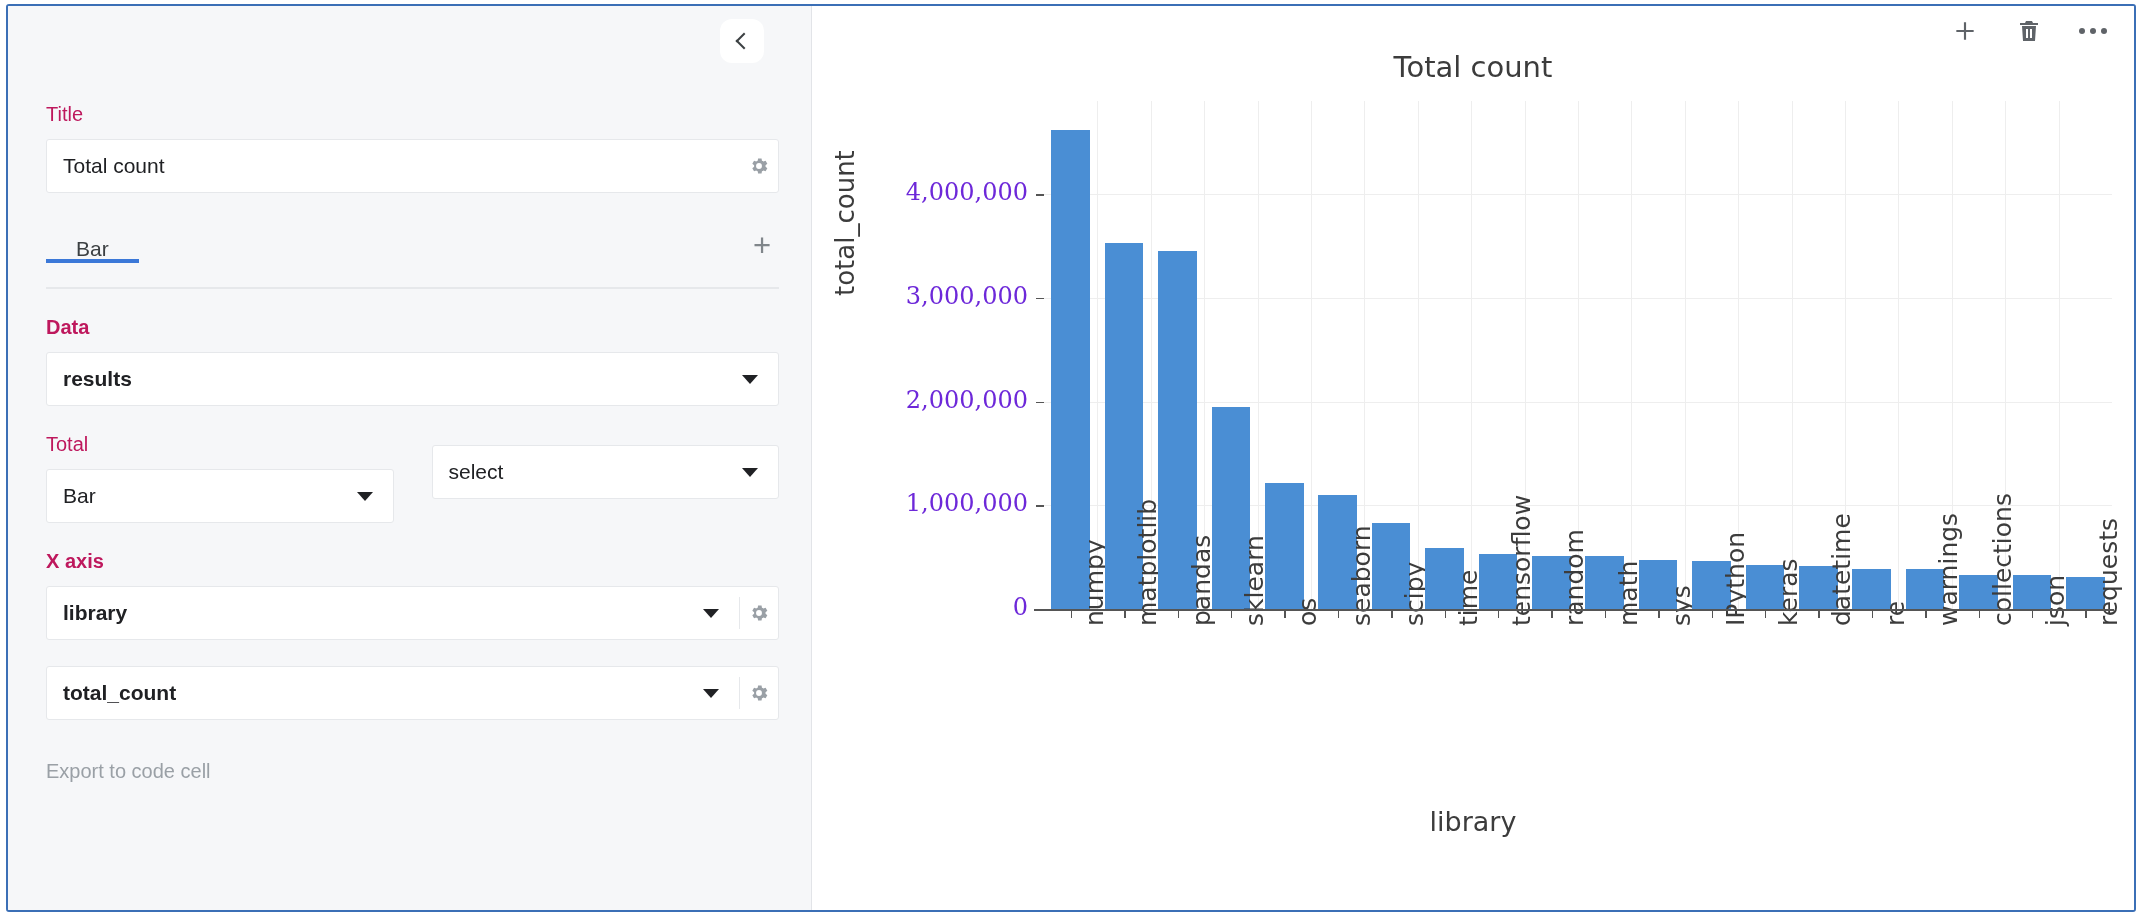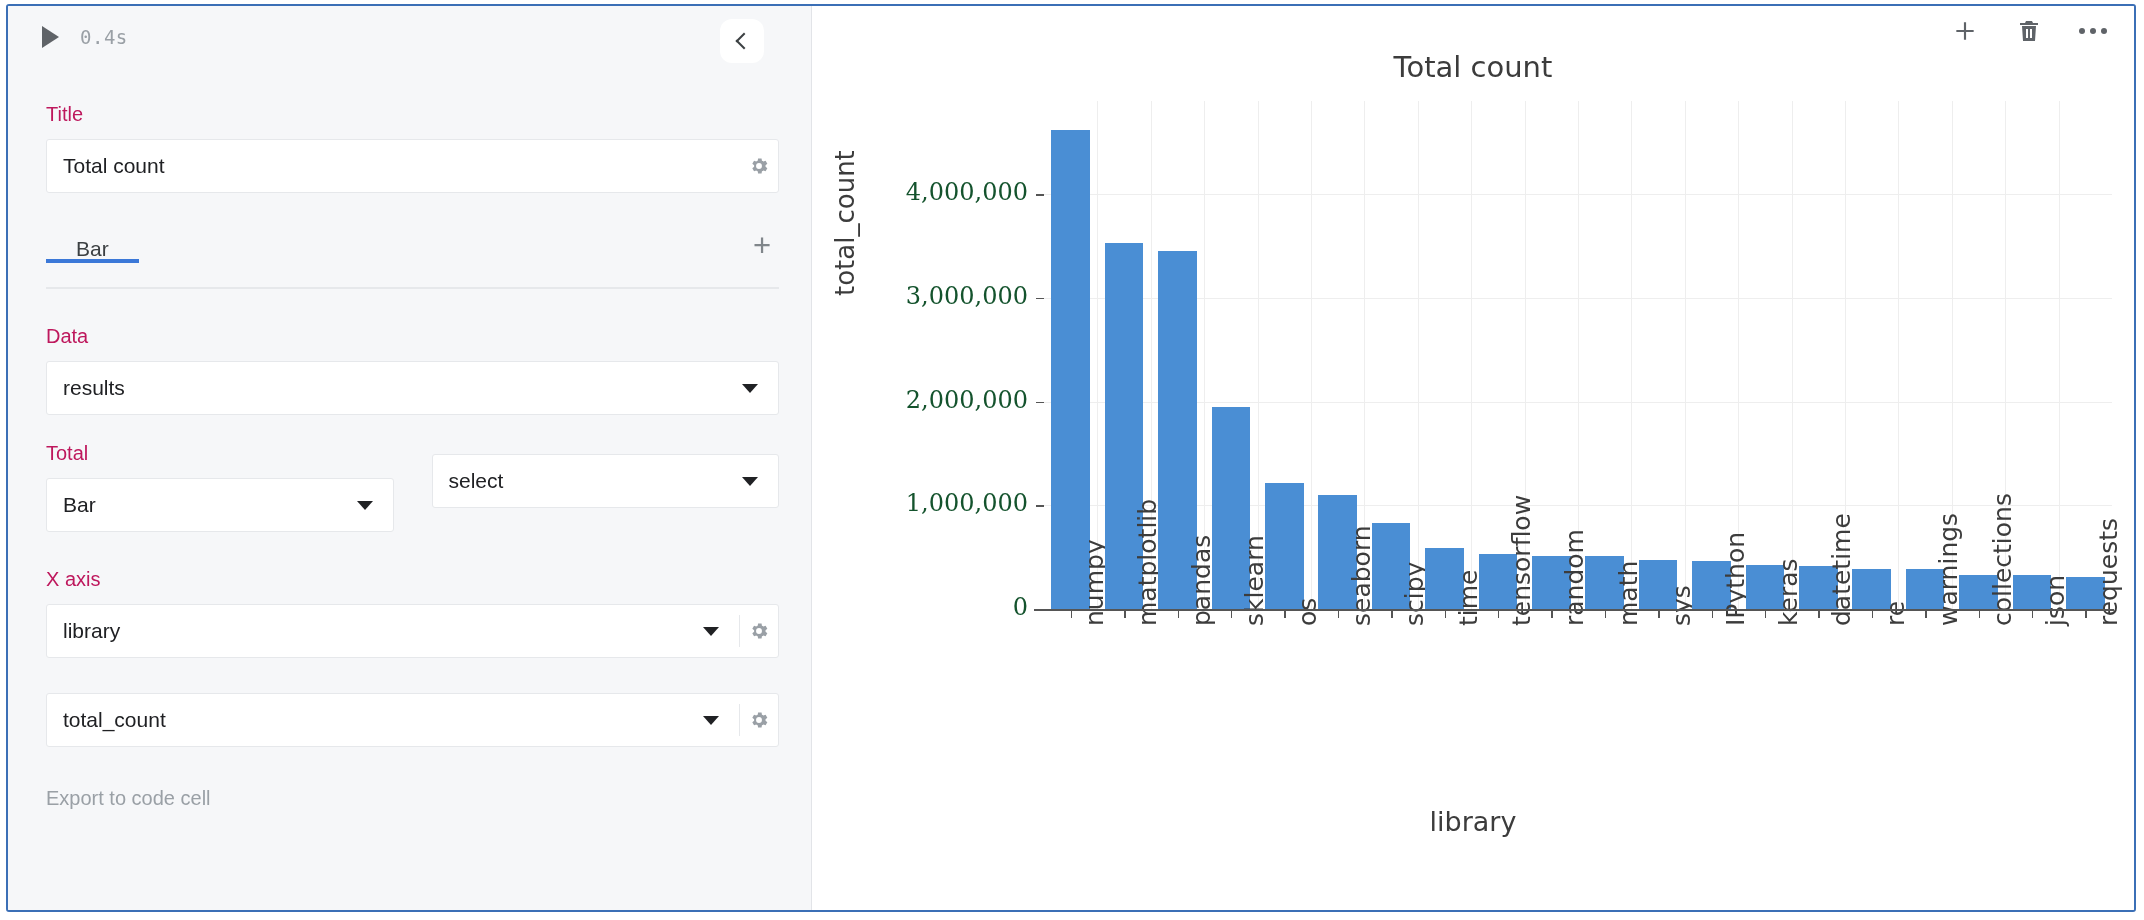--- a/index.html
+++ b/index.html
@@ -176,21 +176,21 @@
     font-size: 31px;
     color: #80868b;
     line-height: 30px;
     cursor: pointer;
     font-weight: 300;
   }
 
   .row2 { display: flex; gap: 38px; margin-top: 26px; }
   .row2 > div { width: 352px; }
 
-  .mt26 { margin-top: 35px; }
+  .mt26 { margin-top: 26px; font-weight: bold; }
 
   .export-link {
     margin-top: 40px;
     font-size: 20px;
     color: #9aa0a6;
     cursor: pointer;
     display: inline-block;
   }
 
   
@@ -259,21 +259,21 @@
     text-align: center;
     font-family: "DejaVu Sans", sans-serif;
     font-size: 27px;
     color: #3c3c3c;
   }
   .ytick {
     position: absolute;
     right: 0;
     font-family: "DejaVu Serif", serif;
     font-size: 24px;
-    color: #14532d;
+    color: #6d28d9;
     text-align: right;
     white-space: nowrap;
   }
   .xtick {
     position: absolute;
     font-family: "DejaVu Sans", sans-serif;
     font-size: 25px;
     color: #3c3c3c;
     white-space: nowrap;
     transform: rotate(-90deg);
@@ -284,24 +284,20 @@
   .axisline { position: absolute; background: #555555; }
   .tickmark { position: absolute; background: #555555; }
 </style>
 </head>
 <body>
 
 <div id="cell">
 
   <div id="sidebar">
 
-    <div class="runbar">
-      <span class="play-triangle"></span>
-      <span class="runtime">0.4s</span>
-    </div>
 
     <div class="collapse-btn">
       <span class="chev-left"></span>
     </div>
 
     <div class="panel-body">
 
       
       <div class="field-label">Title</div>
       <div class="input-box">

